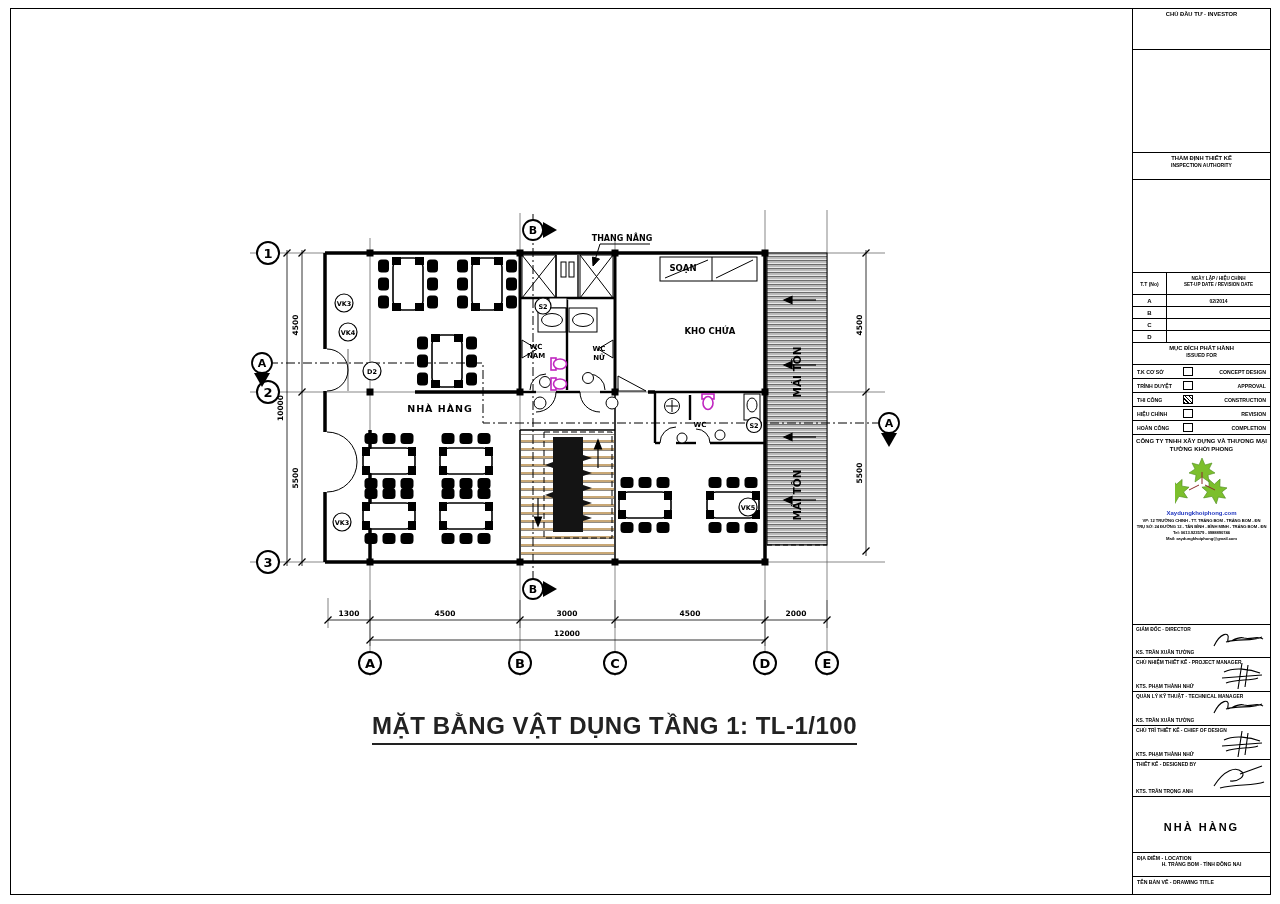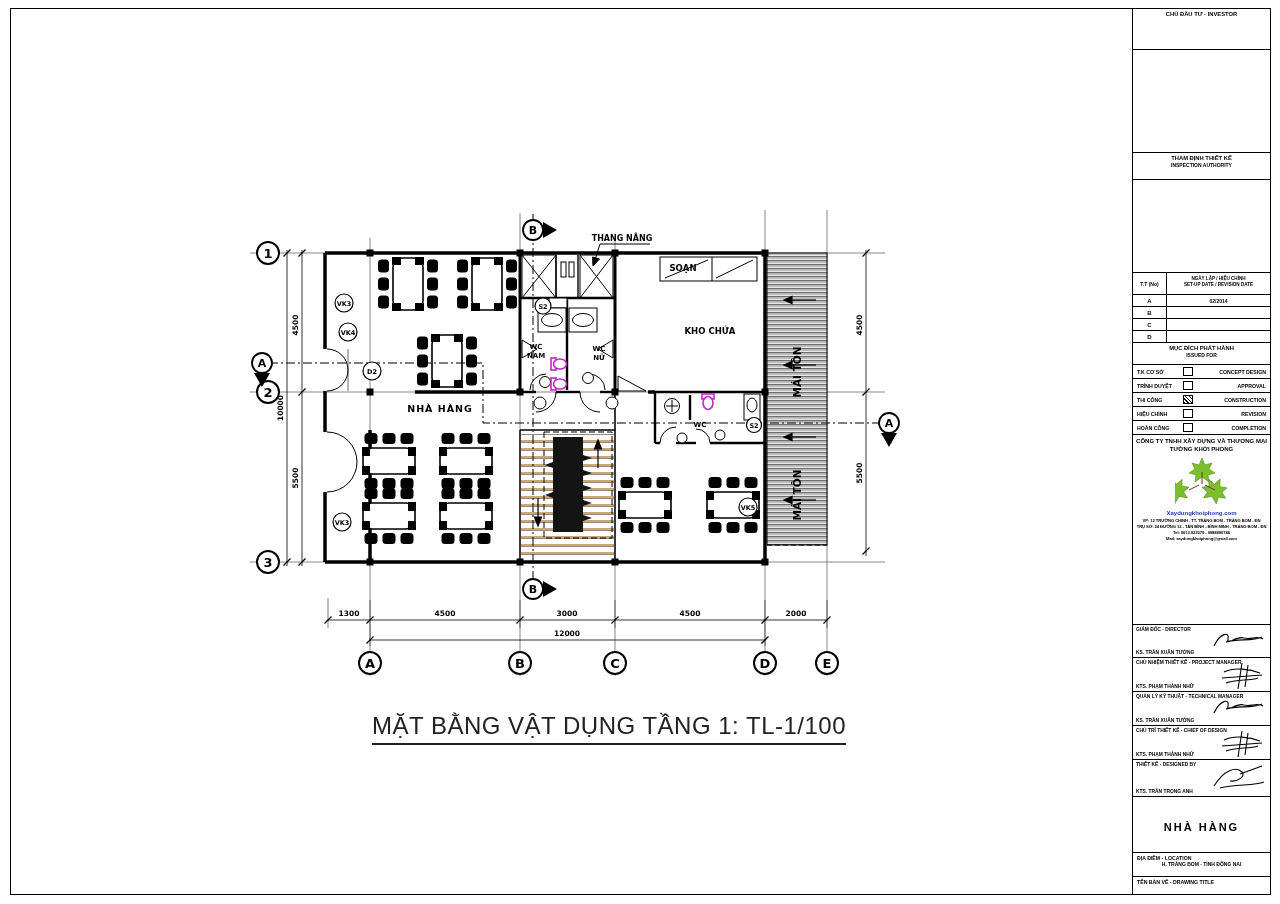--- a/index.html
+++ b/index.html
@@ -1,21 +1,21 @@
 <!DOCTYPE html>
 <html><head>
 <meta charset="utf-8">
 <style>
   html,body{margin:0;padding:0;background:#fff;}
   .page{position:relative;width:1280px;height:904px;background:#fff;overflow:hidden;
         font-family:"Liberation Sans",sans-serif;color:#000;}
   .frame{position:absolute;left:10px;top:8px;width:1261px;height:887px;border:1.6px solid #000;box-sizing:border-box;}
   svg text{font-family:"DejaVu Sans",sans-serif;fill:#000;}
   .main-title{position:absolute;left:372px;top:712px;font-size:24px;letter-spacing:.5px;color:#222;
-              border-bottom:2px solid #222;padding-bottom:3px;font-weight:400;white-space:nowrap;}
+              border-bottom:2px solid #222;padding-bottom:3px;font-weight:700;white-space:nowrap;}
   
   .tb{position:absolute;left:1132px;top:8px;width:139px;height:887px;background:#fff;
       border:1.6px solid #000;box-sizing:border-box;font-weight:bold;}
   .tb *{box-sizing:border-box;}
   .tbr{border-bottom:1px solid #000;overflow:hidden;position:relative;}
   .cap{font-size:5.8px;text-align:center;line-height:1.25;padding-top:2px;}
   .cap .en{font-size:5px;}
   .revhead{display:flex;height:22px;border-bottom:1px solid #000;}
   .revhead .c1{width:34px;border-right:1px solid #000;font-size:5px;display:flex;align-items:center;justify-content:center;}
   .revhead .c2{flex:1;font-size:4.6px;text-align:center;padding-top:3px;line-height:1.3;}

